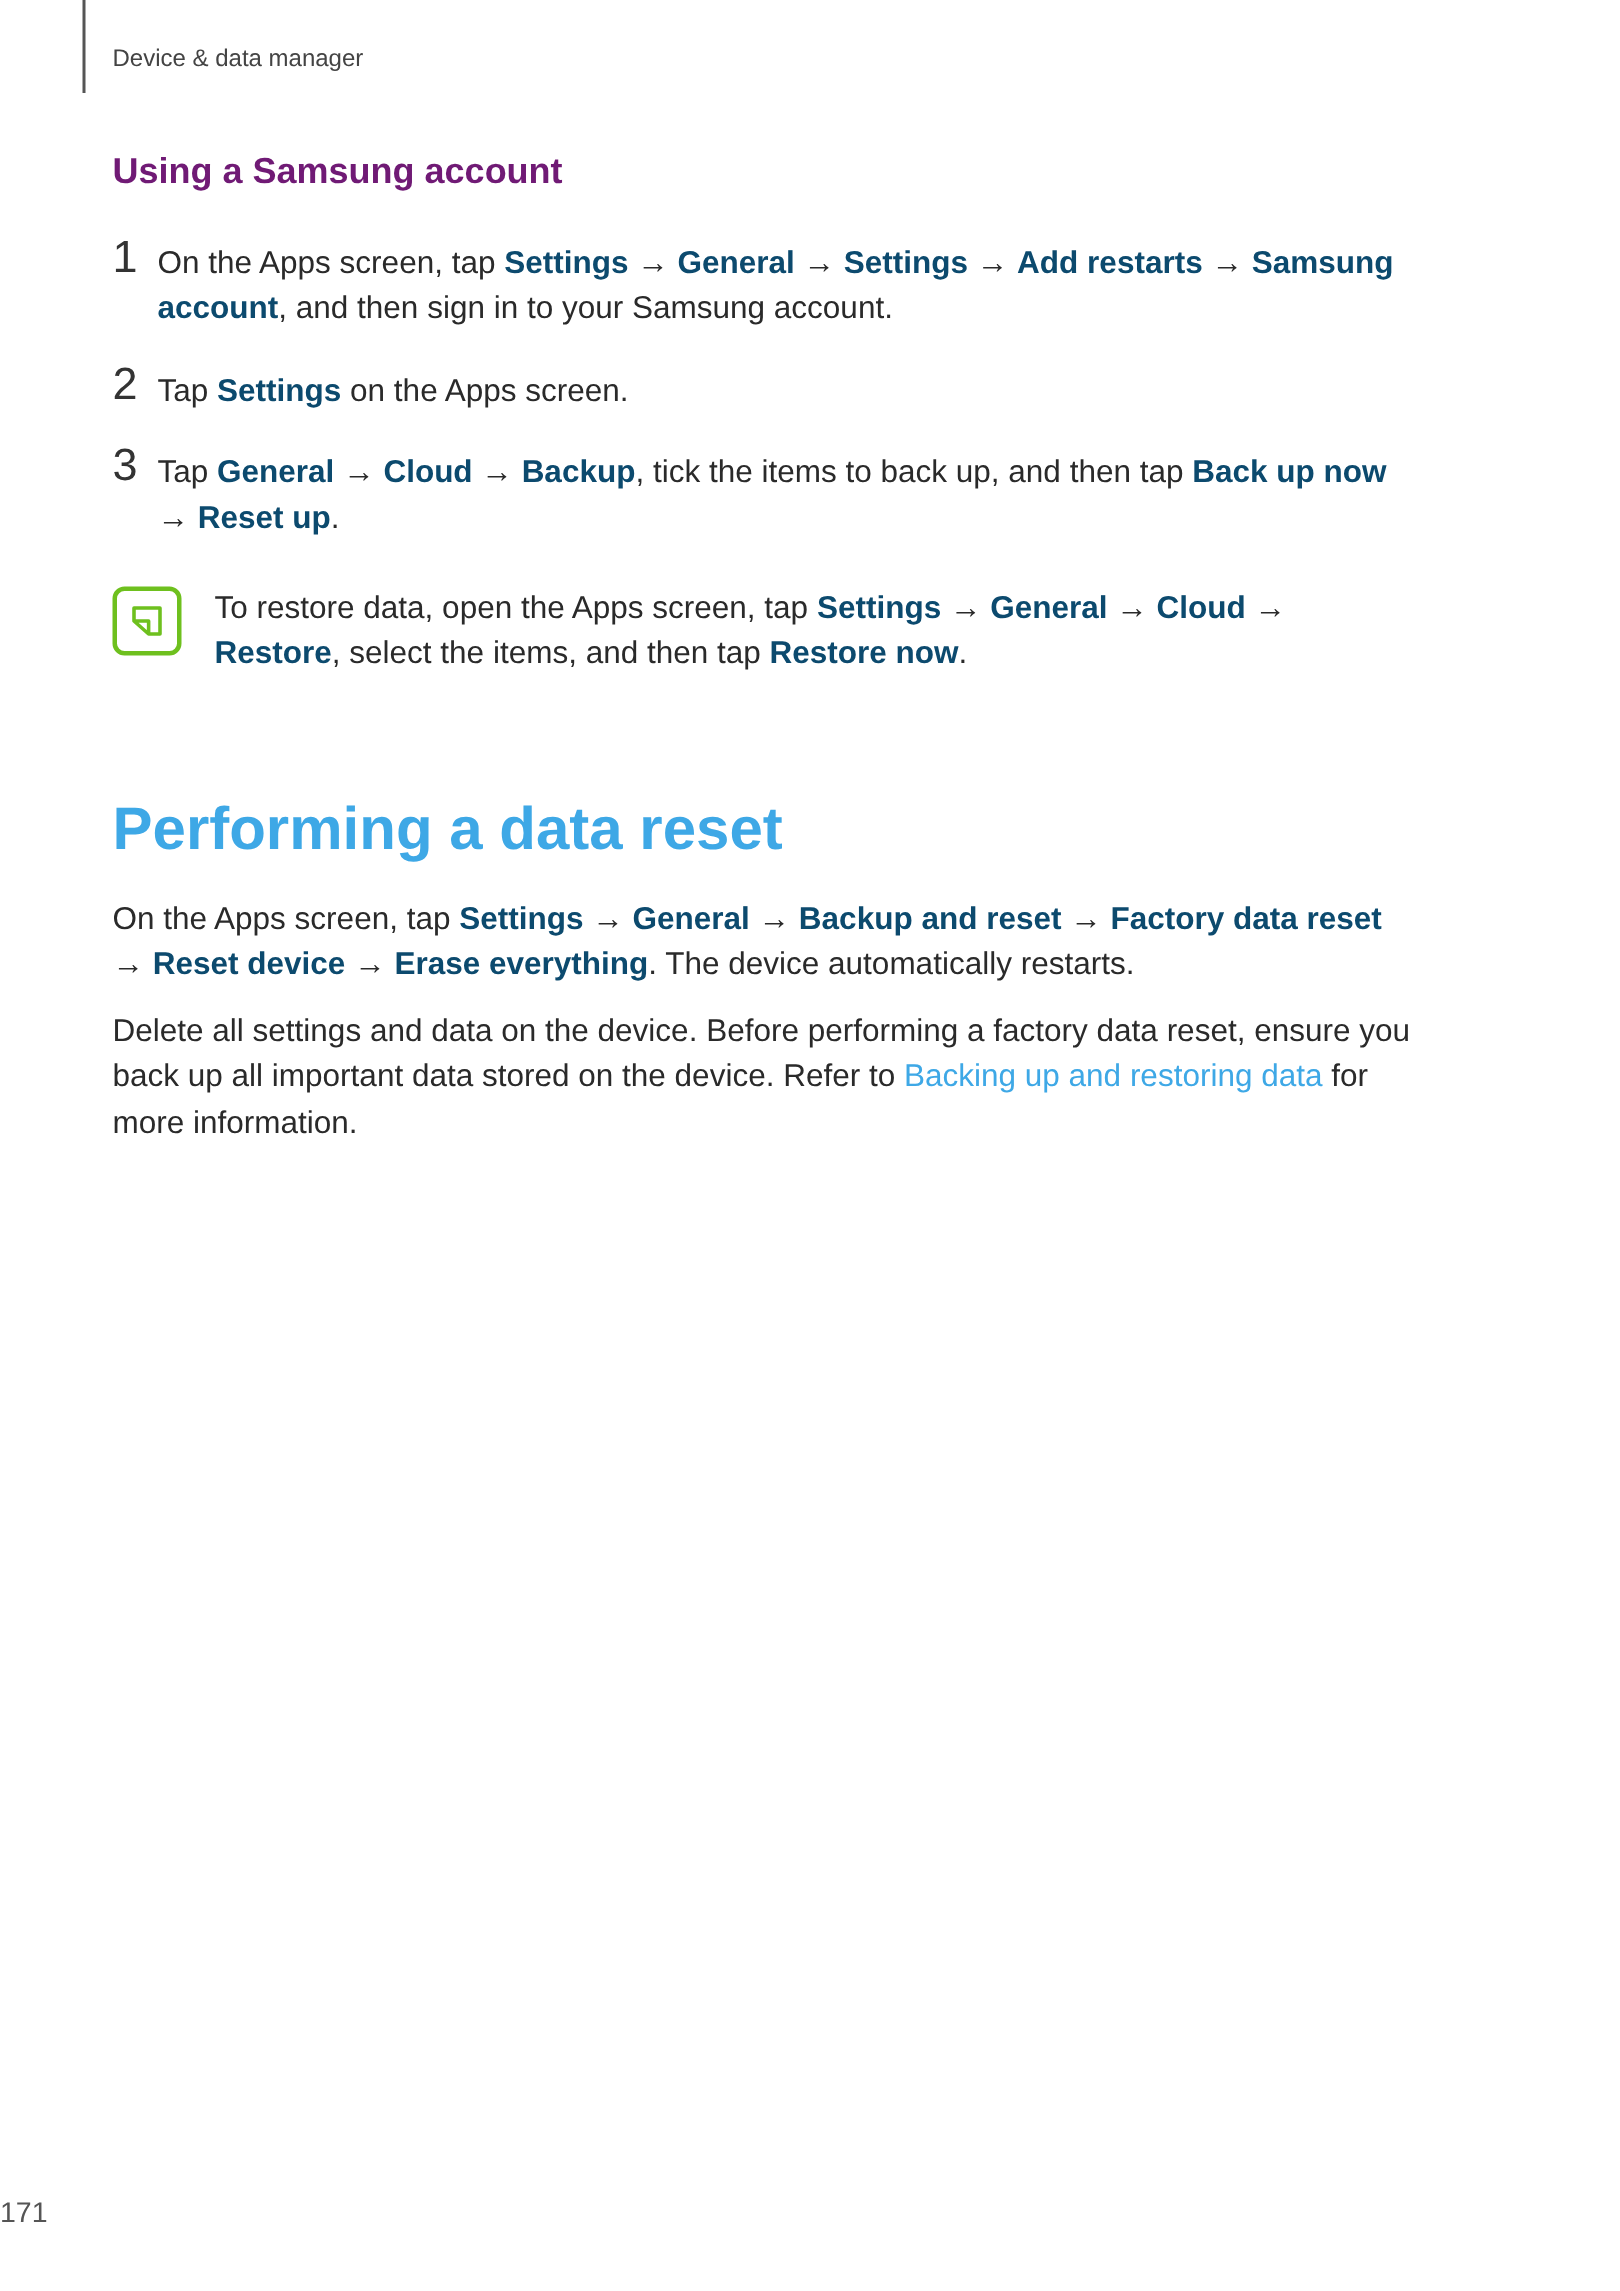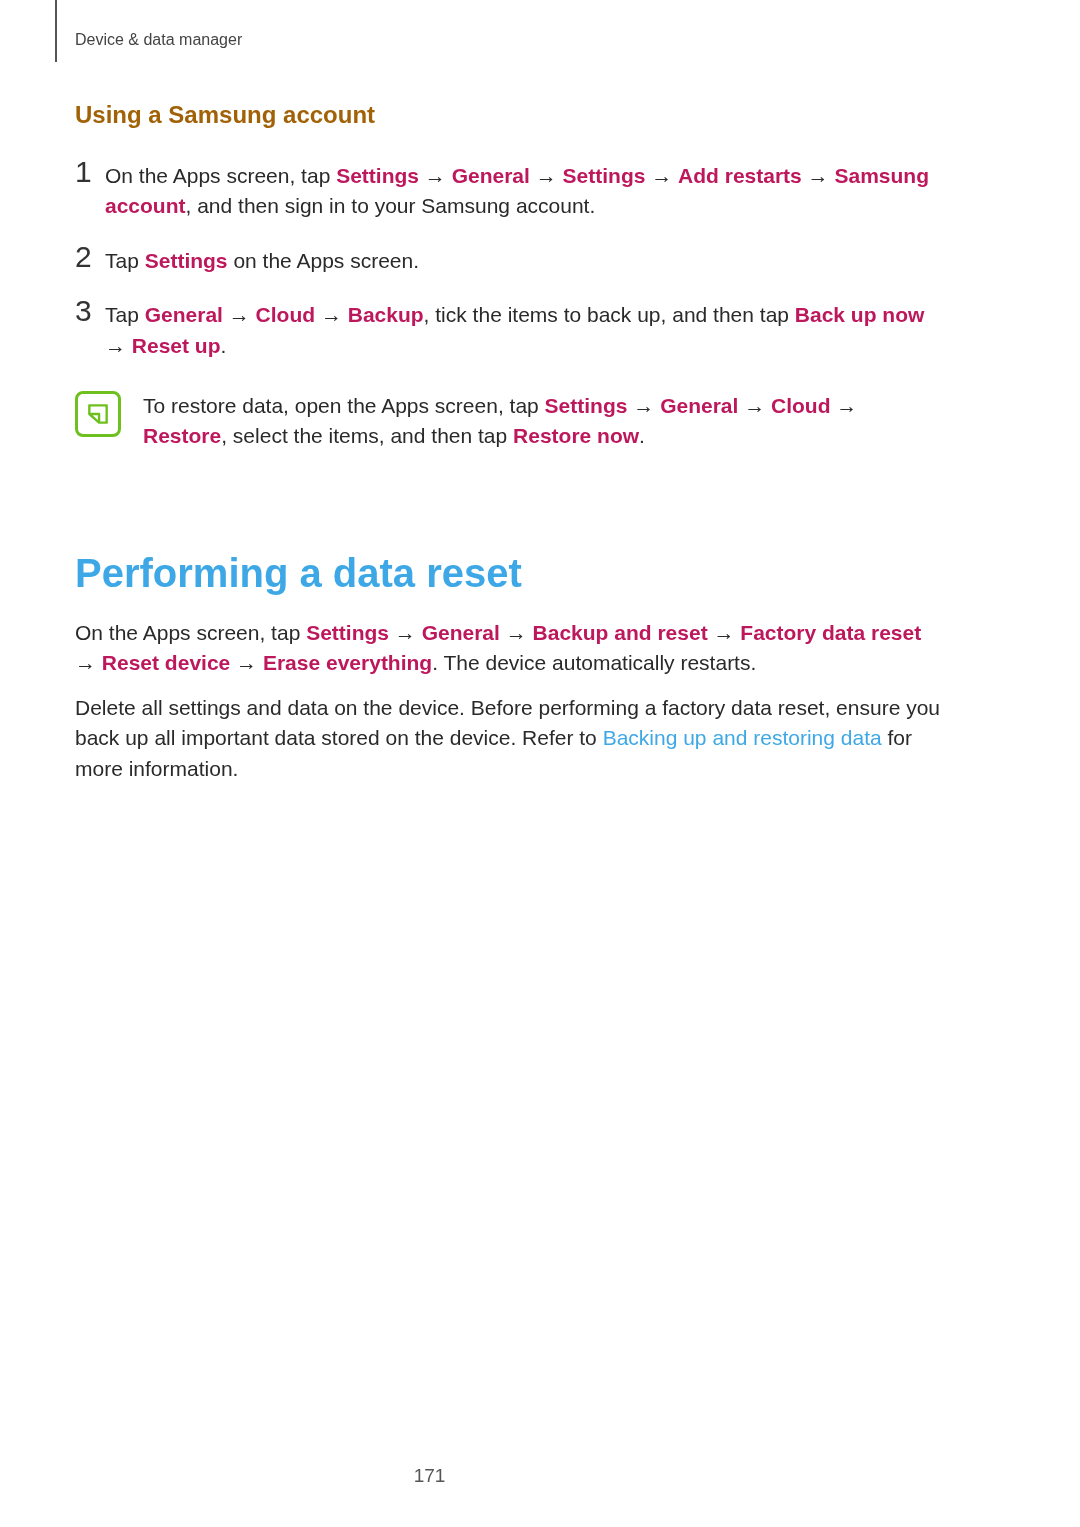--- a/index.html
+++ b/index.html
@@ -30,21 +30,21 @@
   .content{
     position:absolute;
     left:75px;
     top:98px;
     width:870px;
   }
   h3.sub{
     font-size:24px;
     font-weight:700;
     margin:0 0 24px 0;
-    color:#a16207;
+    color:#701a75;
   }
   .step{
     display:flex;
     align-items:flex-start;
     margin-bottom:20px;
   }
   .step-num{
     font-size:30px;
     font-weight:400;
     line-height:1;
@@ -72,38 +72,38 @@
     justify-content:center;
   }
   .note-icon svg{display:block;}
   .note-body{
     padding-top:0px;
   }
   h2.title{
     font-size:40px;
     font-weight:700;
     color:#3ea8e6;
-    margin:92px 0 16px 0;
+    margin:72px 0 16px 0;
   }
   .para{
     margin:0 0 14px 0;
   }
   .link{
     color:#3ea8e6;
   }
   .page-num{
     position:absolute;
     left:0;
     width:859px;
     top:1462px;
-    text-align:center;
+    text-align:left;
     font-size:19px;
     color:#555;
   }
-  b{font-weight:700;color:#be185d;}
+  b{font-weight:700;color:#0c4a6e;}
 </style>
 </head>
 <body>
 
 <div class="header-rule"></div>
 <div class="breadcrumb">Device &amp; data manager</div>
 
 <div class="content">
 
   <h3 class="sub">Using a Samsung account</h3>

